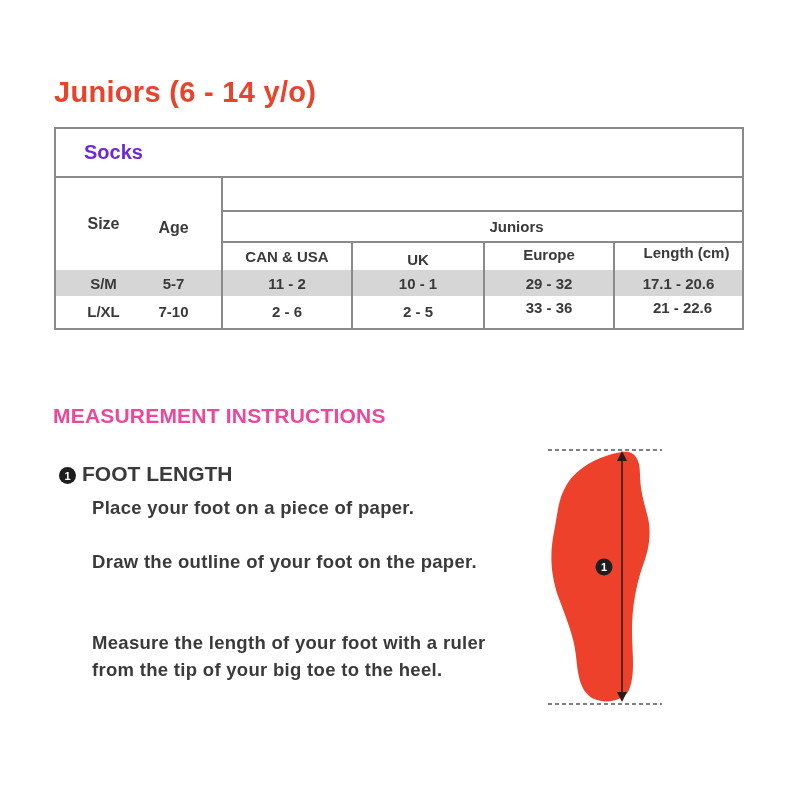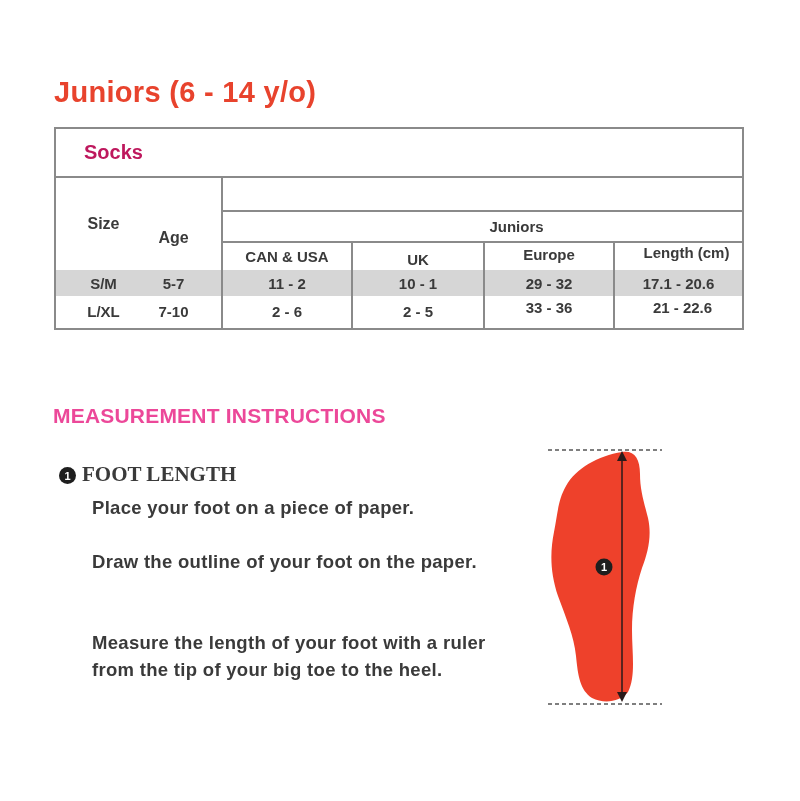--- a/index.html
+++ b/index.html
@@ -7,26 +7,26 @@
            font-family: "Liberation Sans", "DejaVu Sans", sans-serif; color: #3a3a3a; }
     .title { position: absolute; left: 54px; top: 76px; font-size: 29px; font-weight: bold;
              color: #e8432d; letter-spacing: 0.3px; }
     .tbl { position: absolute; left: 54px; top: 127px; width: 690px; height: 203px;
            border: 2px solid #8a8a8a; box-sizing: border-box; }
     .cell { position: absolute; box-sizing: border-box; display: flex; align-items: center;
             justify-content: center; font-size: 15px; font-weight: bold; color: #3a3a3a; }
     .hline { position: absolute; height: 2px; background: #8a8a8a; }
     .vline { position: absolute; width: 2px; background: #8a8a8a; }
     .gray { position: absolute; background: #d6d6d6; }
-    .socks { position: absolute; left: 28px; top: 12px; font-size: 20px; font-weight: bold; color: #be185d; }
+    .socks { position: absolute; left: 28px; top: 12px; font-size: 20px; font-weight: bold; color: #6d28d9; }
     .h2 { position: absolute; left: 53px; top: 404px; font-size: 21px; font-weight: bold; color: #ec4899; letter-spacing: 0.2px; }
     .step-num { position: absolute; left: 59px; top: 467px; width: 17px; height: 17px; border-radius: 50%;
                 background: #1e1e1e; color: #fff; font-size: 11px; font-weight: bold;
                 display: flex; align-items: center; justify-content: center; }
-    .step-title { position: absolute; left: 82px; top: 462px; font-size: 21px; font-weight: bold; color: #3a3a3a; font-family: Liberation Serif, serif; }
+    .step-title { position: absolute; left: 82px; top: 462px; font-size: 21px; font-weight: bold; color: #3a3a3a; }
     .para { position: absolute; left: 92px; font-size: 18.5px; font-weight: bold; color: #3a3a3a;
             line-height: 27px; width: 420px; letter-spacing: 0.3px; }
     svg.foot { position: absolute; left: 540px; top: 440px; }
   </style>
 </head>
 <body>
 
 <div class="title">Juniors (6 - 14 y/o)</div>
 
 <div class="tbl">
@@ -38,21 +38,21 @@
   <div class="hline" style="left:0; top:47px; width:686px;"></div>
   <div class="hline" style="left:165px; top:81px; width:521px;"></div>
   <div class="hline" style="left:165px; top:112px; width:521px;"></div>
 
   <div class="vline" style="left:165px; top:47px; height:152px;"></div>
   <div class="vline" style="left:295px; top:112px; height:87px;"></div>
   <div class="vline" style="left:427px; top:112px; height:87px;"></div>
   <div class="vline" style="left:557px; top:112px; height:87px;"></div>
 
   <div class="cell" style="left:0; top:49px; width:95px; height:92px; font-size:16px;">Size</div>
-  <div class="cell" style="left:80px; top:63px; width:75px; height:92px; font-size:16px;">Age</div>
+  <div class="cell" style="left:80px; top:53px; width:75px; height:92px; font-size:16px;">Age</div>
 
 
   <div class="cell" style="left:167px; top:83px; width:587px; height:29px;">Juniors</div>
 
   <div class="cell" style="left:167px; top:114px; width:128px; height:27px;">CAN &amp; USA</div>
   <div class="cell" style="left:297px; top:117px; width:130px; height:27px;">UK</div>
   <div class="cell" style="left:429px; top:112px; width:128px; height:27px;">Europe</div>
   <div class="cell" style="left:559px; top:114px; width:127px; height:19px;padding-left:16px;">Length (cm)</div>
 
   <div class="cell" style="left:0; top:141px; width:95px; height:26px;">S/M</div>

